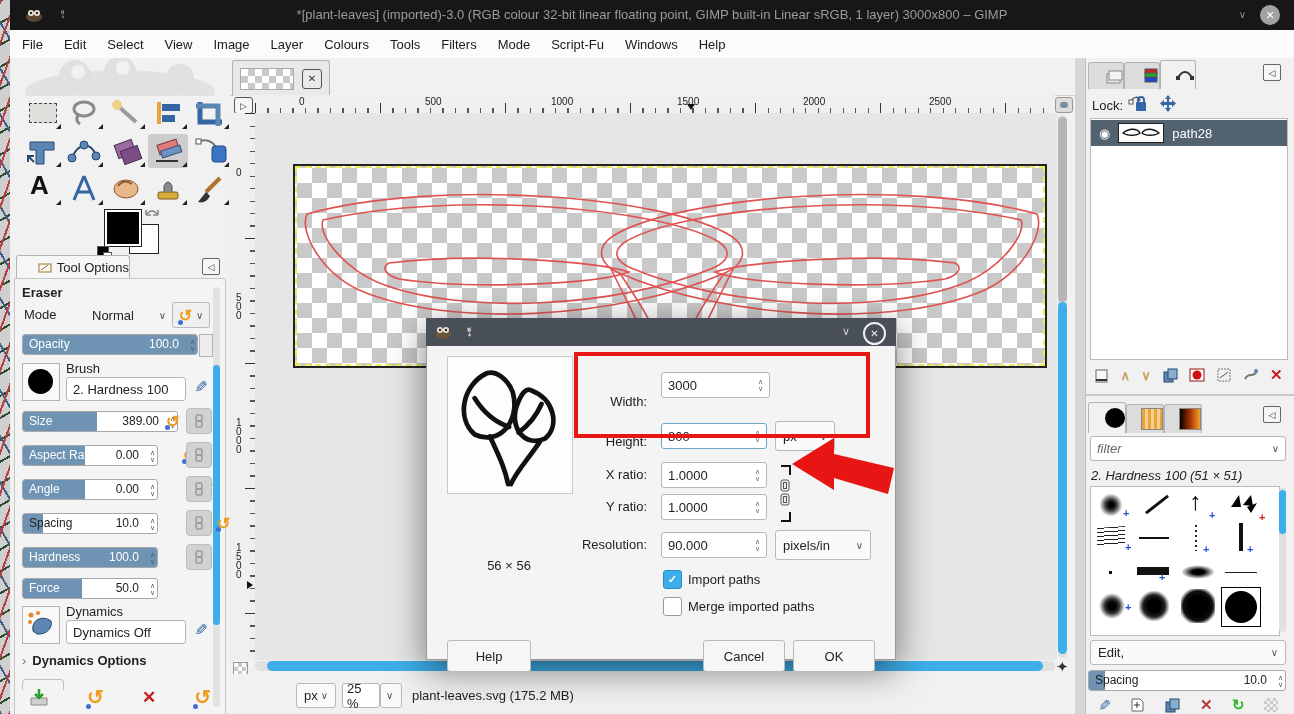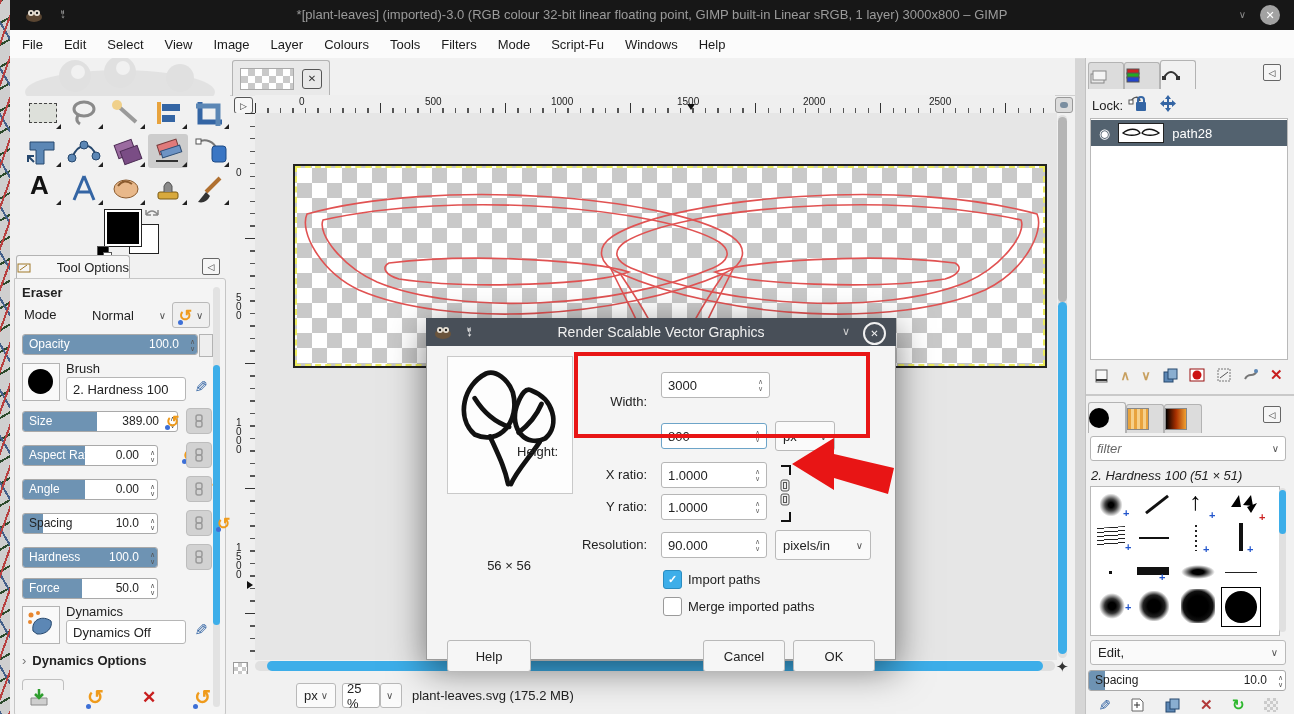--- a/index.html
+++ b/index.html
@@ -42,21 +42,21 @@
     justify-content:center;font-size:7px;line-height:7px;color:#555;}
   .white-t{color:#fff;} .dark-t{color:#222;}
   .reset-icon{color:#ef9b1c;font-weight:bold;font-size:16px;position:relative;}
   .reset-icon::after{content:"";position:absolute;left:-1px;bottom:0;width:5px;height:5px;border-radius:50%;background:#3d6fd6;}
   .chain-btn{background:#d2d2d2;border:1px solid #bdbdbd;border-radius:4px;display:flex;align-items:center;justify-content:center;}
   .tri{position:absolute;right:1px;bottom:1px;width:0;height:0;border-left:5px solid transparent;border-bottom:5px solid #222;}
   .vlab{width:7px;font-size:10px;line-height:9px;word-break:break-all;color:#222;}
   .checker{background-image:conic-gradient(#c9c9c9 25%,#fff 0 50%,#c9c9c9 0 75%,#fff 0);background-size:30px 30px;}
   .tab-cfg{width:16px;height:15px;border:1px solid #666;border-radius:2px;background:#f6f6f6;
     display:flex;align-items:center;justify-content:center;font-size:9px;color:#333;}
-  .dock-tab{border:1px solid #b3b3b3;border-bottom:none;border-radius:3px 3px 0 0;display:flex;align-items:center;justify-content:space-between;}
+  .dock-tab{border:1px solid #b3b3b3;border-bottom:none;border-radius:3px 3px 0 0;display:flex;align-items:center;justify-content:flex-end;}
   .soft{border-radius:50%;}
 </style>
 </head>
 <body>
 
 <div id="root">
 
   <div id="wallpaper" class="abs"></div>
 
   <div id="titlebar" class="abs flex">
@@ -607,21 +607,20 @@
   <div class="abs" style="left:426px;top:318px;width:470px;height:342px;box-shadow:0 10px 34px rgba(0,0,0,.5)">
     <div class="abs flex" style="left:0;top:0;width:470px;height:28px;background:#484f58">
       <svg class="abs" style="left:8px;top:7px" width="18" height="14">
           <ellipse cx="9" cy="9" rx="8" ry="5" fill="#6a543c"></ellipse>
           <circle cx="6" cy="5" r="3" fill="#e9e2d6"></circle>
           <circle cx="12" cy="5" r="3" fill="#e9e2d6"></circle>
           <circle cx="6" cy="5" r="1.2" fill="#222"></circle>
           <circle cx="12" cy="5" r="1.2" fill="#222"></circle>
         </svg>
       <span class="abs" style="left:38px;top:6px;color:#e8e8e8;font-size:13px;transform:rotate(40deg)">➴</span>
-      <div style="width:100%;text-align:center;color:#f0f0f0;font-size:14px">Render Scalable Vector Graphics</div>
       <span class="abs" style="right:46px;top:7px;color:#d0d0d0;font-size:11px">∨</span>
       <div class="abs" style="right:10px;top:4px;width:19px;height:19px;border:2px solid #f0f0f0;border-radius:50%;display:flex;align-items:center;justify-content:center;color:#f0f0f0;font-size:10px">
           <span>✕</span>
         </div>
     </div>
     <div class="abs" style="left:0;top:28px;width:470px;height:314px;background:#f4f4f4;border:1px solid #9a9a9a;border-top:none;box-sizing:border-box">
 
       <div class="abs" style="left:20px;top:10px;width:124px;height:136px;background:#fdfdfd;border:1px solid #c9c9c9">
         <svg width="124" height="136" viewBox="0 0 130 140">
           <g fill="none" stroke="#111" stroke-width="5" stroke-linecap="round">
@@ -630,21 +629,21 @@
             <path d="M88,34 C110,42 118,70 102,84 C82,94 64,74 72,50 C77,37 82,30 88,34 Z"></path>
             <path d="M98,48 C92,62 82,72 74,78"></path>
             <path d="M44,82 C54,104 60,116 63,132"></path>
             <path d="M96,88 C84,106 72,118 66,132"></path>
           </g>
         </svg>
       </div>
       <span class="abs" style="left:20px;top:212px;width:124px;text-align:center">56 × 56</span>
 
       <span class="abs" style="left:90px;top:48px;width:130px;text-align:right">Width:</span>
-      <span class="abs" style="left:90px;top:98px;width:130px;text-align:left">Height:</span>
+      <span class="abs" style="left:90px;top:88px;width:130px;text-align:right">Height:</span>
       <span class="abs" style="left:90px;top:121px;width:130px;text-align:right">X ratio:</span>
       <span class="abs" style="left:90px;top:153px;width:130px;text-align:right">Y ratio:</span>
       <span class="abs" style="left:90px;top:191px;width:130px;text-align:right">Resolution:</span>
 
       <div class="abs inputbox" style="left:234px;top:26px;width:109px;height:26px">
         <span>3000</span>
         <span class="spincol">
             <span>∧</span>
             <span>∨</span>
           </span>

